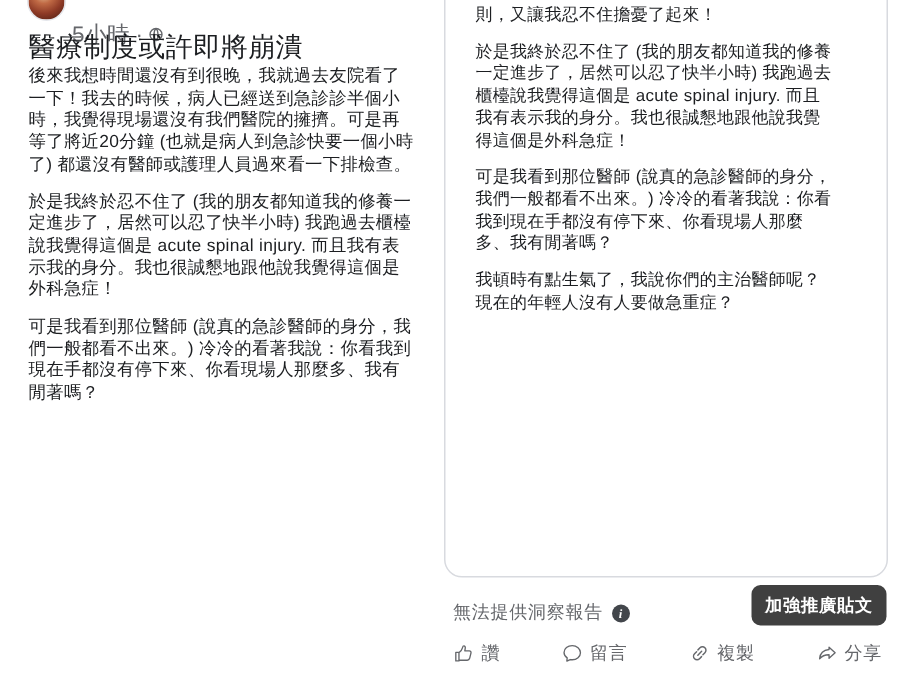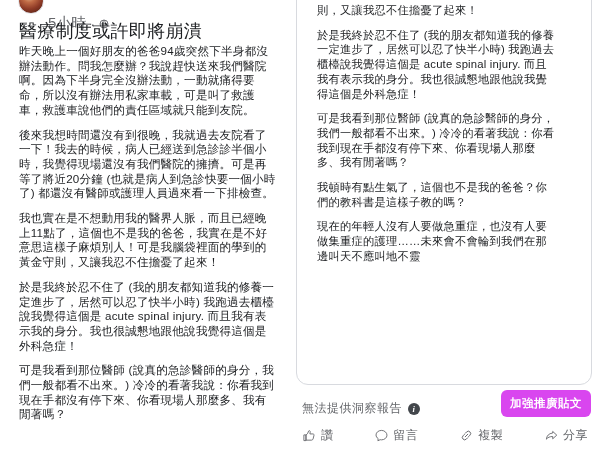--- a/index.html
+++ b/index.html
@@ -52,21 +52,21 @@
   }
   .insights-left { display: flex; align-items: center; gap: 6px; color: #65676b; font-size: 12px; letter-spacing: .5px; }
   .info-dot {
     width: 12px; height: 12px; border-radius: 50%;
     background: #42464b; color: #fff;
     display: inline-flex; align-items: center; justify-content: center;
     font-size: 8.5px; font-family: "Liberation Serif", serif; font-style: italic; font-weight: 700;
     cursor: pointer;
   }
   .boost-btn {
-    background: #d946ef; color: #fff; border: none; border-radius: 6px;
+    background: #404040; color: #fff; border: none; border-radius: 6px;
     font-family: "Liberation Sans", sans-serif;
     font-size: 11.5px; font-weight: 700; letter-spacing: .5px;
     padding: 6px 9px; cursor: pointer;
   }
 
   
   .action-bar {
     position: absolute; left: 302px; top: 424px; width: 286px; height: 22px;
     display: flex; align-items: center; justify-content: space-between;
   }
@@ -88,35 +88,32 @@
     <span>·</span>
     <span>
       <svg width="10" height="10" viewBox="0 0 12 12">
         <circle cx="6" cy="6" r="4.8" fill="none" stroke="#65676b" stroke-width="1.1"></circle>
         <path d="M1.2 6h9.6 M6 1.2c2.1 1.8 2.1 7.8 0 9.6 M6 1.2c-2.1 1.8-2.1 7.8 0 9.6" fill="none" stroke="#65676b" stroke-width="1"></path>
       </svg>
     </span>
   </div>
   <div class="post-title">醫療制度或許即將崩潰</div>
   <div class="post-body">
-    <p class="para">昨天晚上一個好朋友的爸爸94歲突然下半身都沒辦法動作。問我怎麼辦？我說趕快送來我們醫院啊。因為下半身完全沒辦法動，一動就痛得要命，所以沒有辦法用私家車載，可是叫了救護車，救護車說他們的責任區域就只能到友院。</p>
     <p class="para">後來我想時間還沒有到很晚，我就過去友院看了一下！我去的時候，病人已經送到急診診半個小時，我覺得現場還沒有我們醫院的擁擠。可是再等了將近20分鐘 (也就是病人到急診快要一個小時了) 都還沒有醫師或護理人員過來看一下排檢查。</p>
-    <p class="para">我也實在是不想動用我的醫界人脈，而且已經晚上11點了，這個也不是我的爸爸，我實在是不好意思這樣子麻煩別人！可是我腦袋裡面的學到的黃金守則，又讓我忍不住擔憂了起來！</p>
     <p class="para">於是我終於忍不住了 (我的朋友都知道我的修養一定進步了，居然可以忍了快半小時) 我跑過去櫃檯說我覺得這個是 acute spinal injury. 而且我有表示我的身分。我也很誠懇地跟他說我覺得這個是外科急症！</p>
     <p class="para">可是我看到那位醫師 (說真的急診醫師的身分，我們一般都看不出來。) 冷冷的看著我說：你看我到現在手都沒有停下來、你看現場人那麼多、我有閒著嗎？</p>
   </div>
 </div>
 
 <div class="preview-card">
   <div class="card-body">
     <p class="para">則，又讓我忍不住擔憂了起來！</p>
     <p class="para">於是我終於忍不住了 (我的朋友都知道我的修養一定進步了，居然可以忍了快半小時) 我跑過去櫃檯說我覺得這個是 acute spinal injury. 而且我有表示我的身分。我也很誠懇地跟他說我覺得這個是外科急症！</p>
     <p class="para">可是我看到那位醫師 (說真的急診醫師的身分，我們一般都看不出來。) 冷冷的看著我說：你看我到現在手都沒有停下來、你看現場人那麼多、我有閒著嗎？</p>
-    <p class="para">我頓時有點生氣了，這個也不是我的爸爸？你們的教科書是這樣子教的嗎？</p>
-    <p class="para">現在的年輕人沒有人要做急重症，也沒有人要做集重症的護理……未來會不會輪到我們在那邊叫天不應叫地不靈</p>
+    <p class="para">我頓時有點生氣了，我說你們的主治醫師呢？現在的年輕人沒有人要做急重症？</p>
   </div>
 </div>
 
 <div class="insights-row">
   <div class="insights-left">
     <span>無法提供洞察報告</span>
     <span class="info-dot">i</span>
   </div>
   <button class="boost-btn">加強推廣貼文</button>
 </div>

